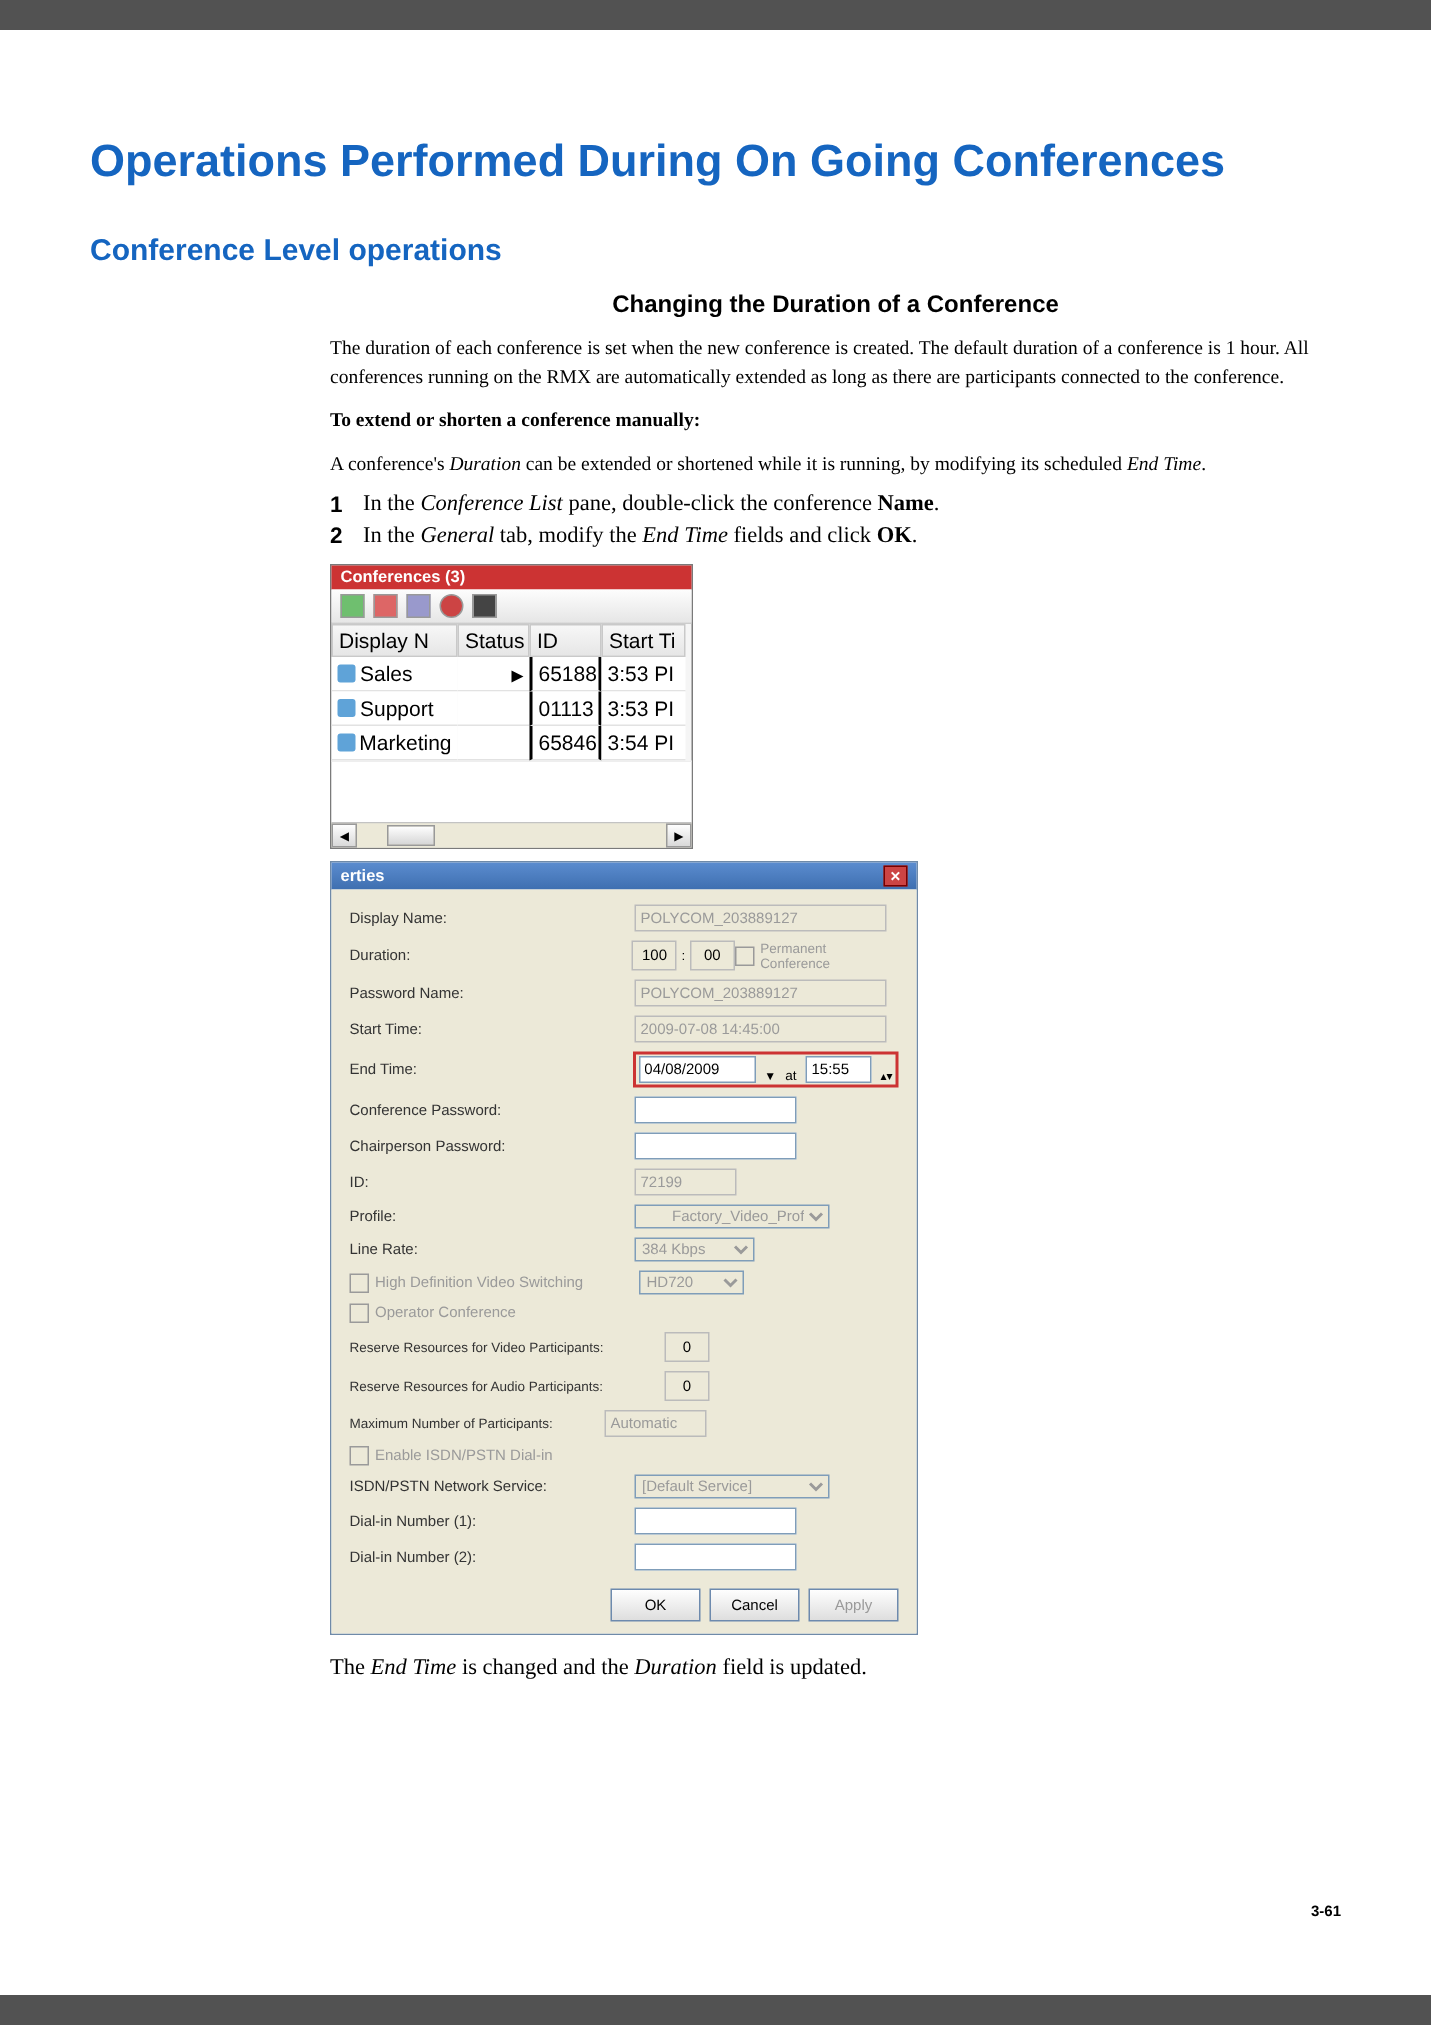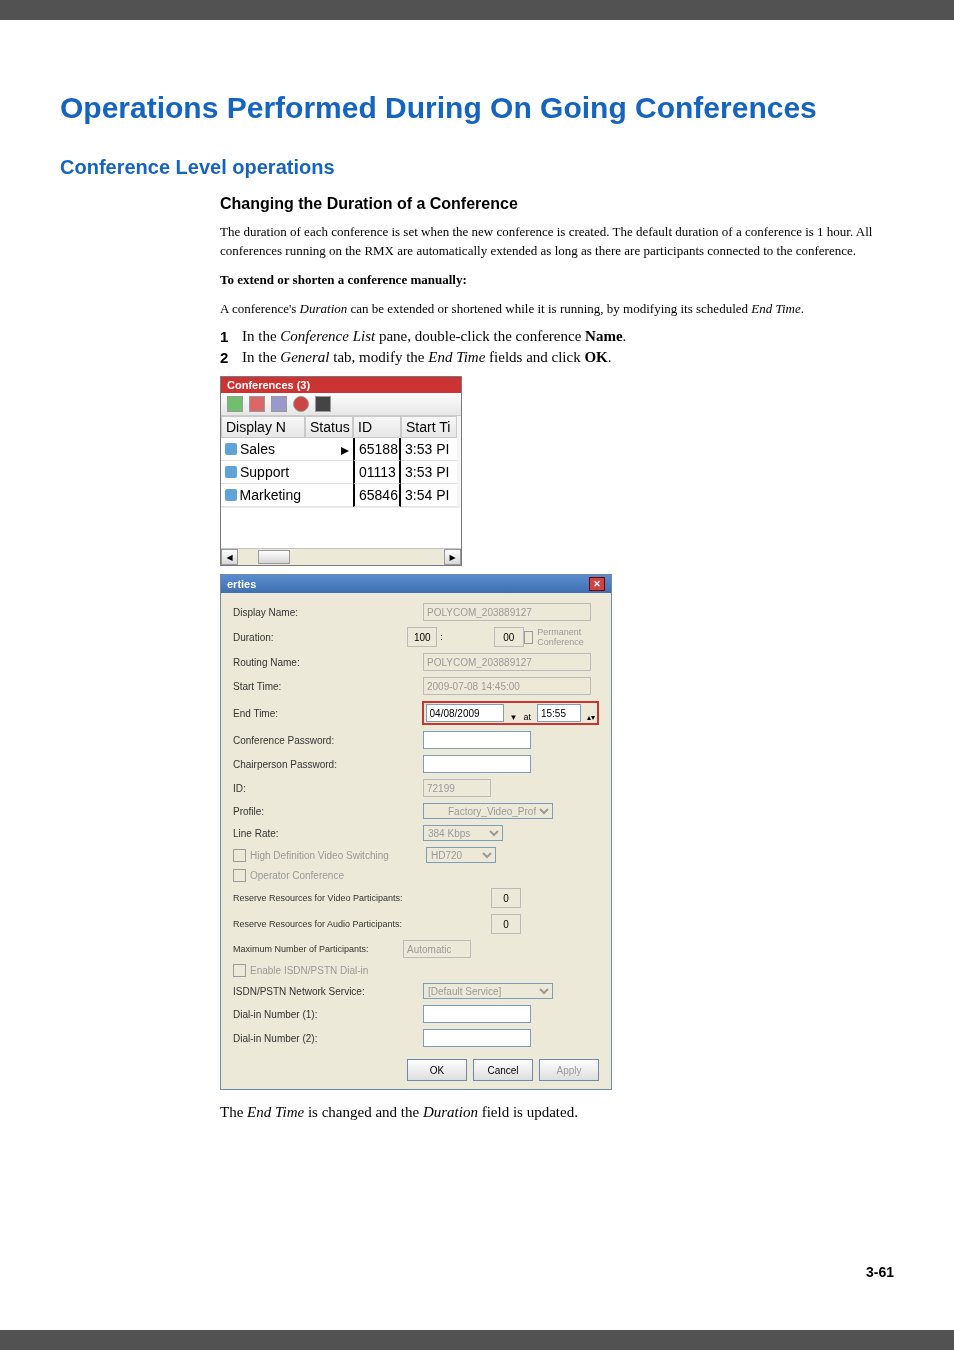--- a/index.html
+++ b/index.html
@@ -41,20 +41,21 @@
     font-size: 20px;
     margin: 0 0 16px 0;
   }
   h3.section {
     font-family: Arial, Helvetica, sans-serif;
     font-weight: 700;
     color: #000;
     font-size: 16px;
     margin: 0 0 10px 0;
     padding-left: 160px;
+    text-align: center;
   }
   .bodytext {
     font-size: 13px;
     line-height: 1.45;
     margin: 0 0 10px 0;
     padding-left: 160px;
   }
   .bold { font-weight: 700; }
   .italic { font-style: italic; }
   .steps { padding-left: 160px; }
@@ -160,39 +161,39 @@
     height:16px;
     padding:0 3px;
     font-size:10px;
     color:#999;
   }
   .pinput.dim { background:#ece9d8; color:#9a9a9a; border-color:#bbb;}
   .pselect { border:1px solid #7f9db9; background:#ece9d8; height:16px; font-size:10px; color:#9a9a9a;}
   .endtime-box { border:2px solid #c33; padding:1px 2px; display:inline-flex; gap:6px; align-items:flex-end;}
   .chk { width:11px;height:11px;border:1px solid #9a9a9a;background:#ece9d8;display:inline-block;margin-right:4px;vertical-align:middle;}
   .small { font-size:9px;}
-  .spin { width:24px;height:16px;border:1px solid #bbb;background:#ece9d8;font-size:10px;text-align:center;margin-left:48px;}
+  .spin { width:24px;height:16px;border:1px solid #bbb;background:#ece9d8;font-size:10px;text-align:center;}
   .props-footer { display:flex; justify-content:flex-end; gap:6px; padding:6px 0 2px 0;}
   .btn {
     width:58px; height:20px;
     background:linear-gradient(#fefefe,#dedede);
     border:1px solid #6d8aae;
     font-size:10px;
     display:flex;align-items:center;justify-content:center;
   }
   .btn.dim{color:#9a9a9a;}
 
   .belowtext {
     padding-left:160px;
     font-size:15px;
     margin-top:14px;
   }
   .pagenum {
     position:absolute; bottom:50px; right:60px;
-    font-family: Arial, sans-serif; font-weight:700; font-size:14px;
+    font-family: Arial, sans-serif; font-weight:700; font-size:10px;
   }
   .arrow-marker{
     width:0;height:0;border-top:4px solid transparent;border-bottom:4px solid transparent;border-left:8px solid #000;display:inline-block;vertical-align:middle;
   }
 </style>
 </head>
 <body>
 
 <div class="page">
 
@@ -298,21 +299,21 @@
           <div class="prow">
               <div class="plabel">Duration:</div>
             <input class="spin" value="100" style="">
               <span class="small" style="margin:0 3px;">:</span>
             <input class="spin" value="00" style="">
             <span class="chk"></span>
               <span class="small plabel dim" style="width:auto;">Permanent Conference</span>
             </div>
 
           <div class="prow">
-              <div class="plabel">Routing Name:</div>
+              <div class="plabel">Password Name:</div>
             <input class="pinput dim" style="width: 160px;" value="POLYCOM_203889127">
             </div>
 
           <div class="prow">
               <div class="plabel">Start Time:</div>
             <input class="pinput dim" style="width: 160px;" value="2009-07-08 14:45:00">
             </div>
 
           <div class="prow">
               <div class="plabel">End Time:</div>

